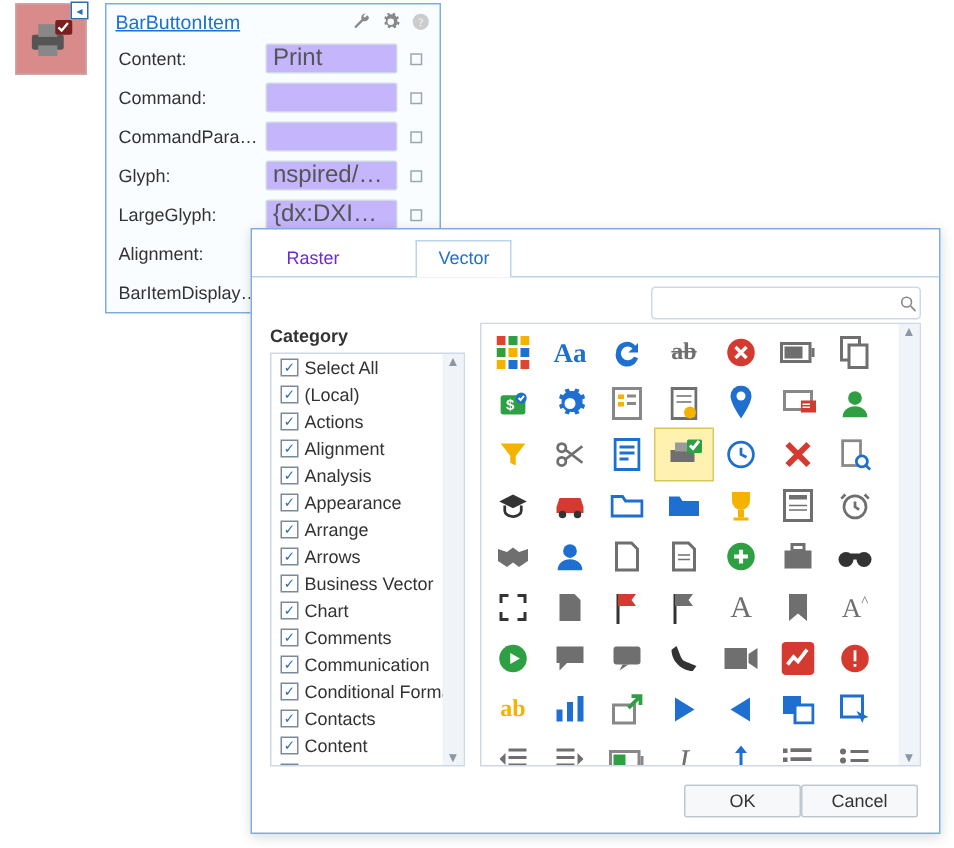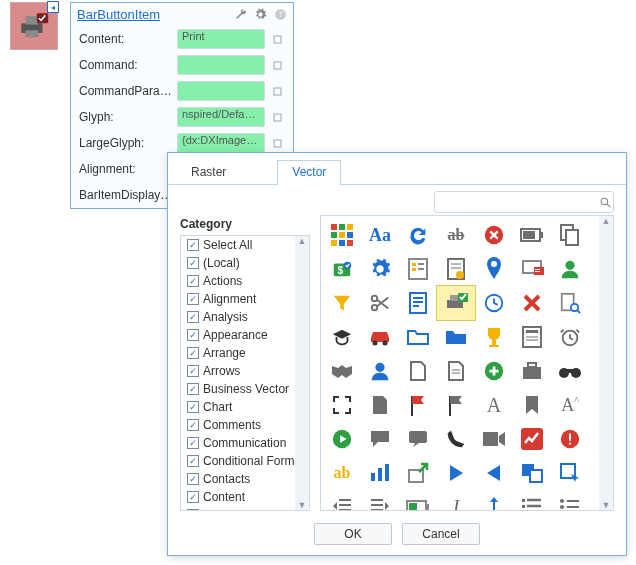--- a/index.html
+++ b/index.html
@@ -65,24 +65,24 @@
     white-space: nowrap;
     overflow: hidden;
     text-overflow: ellipsis;
   }
   .prop-input {
     flex: 1;
     height: 20px;
     border: 1px solid #cdd9e4;
     border-radius: 2px;
     padding: 0 4px;
-    background: #86efac;
+    background: #c4b5fd;
     color:#555;
     overflow:hidden; white-space:nowrap; text-overflow:ellipsis;
-    font-size:11px;
+    font-size:16px;
   }
   .prop-side-btn {
     width: 16px; height: 16px;
     display:flex; align-items:center; justify-content:center;
     color:#9aa7b3;
   }
 
   
   .picker {
     position: absolute;
@@ -93,21 +93,21 @@
     box-shadow: 0 2px 8px rgba(0,0,0,.15);
     display:flex; flex-direction:column;
   }
   .tabs {
     display:flex;
     padding: 6px 8px 0 8px;
     border-bottom: 1px solid #bcd4ea;
   }
   .tab {
     padding: 4px 14px 6px;
-    color:#404040;
+    color:#6d28d9;
     border:1px solid transparent;
     border-bottom:none;
     position:relative;
     top:1px;
     cursor:default;
   }
   .tab.active {
     color:#1e6fcf;
     border-color:#bcd4ea;
     background:#fff;
@@ -184,21 +184,21 @@
     gap:0;
     padding:2px;
   }
   .cell {
     display:flex; align-items:center; justify-content:center;
   }
   .cell.sel { background:#fff2b0; outline:1px solid #d9c75a; }
   .ico { width:24px; height:24px; display:flex; align-items:center; justify-content:center; font-weight:bold; }
 
   .btnbar {
-    display:flex; justify-content:center; gap:10px;
+    display:flex; justify-content:flex-end; 
     padding:8px 14px 10px;
   }
   .btn {
     min-width:78px;
     height:22px;
     border:1px solid #bfc8d1;
     background:#f6f8fa;
     display:flex; align-items:center; justify-content:center;
     border-radius:2px;
     color:#333;

